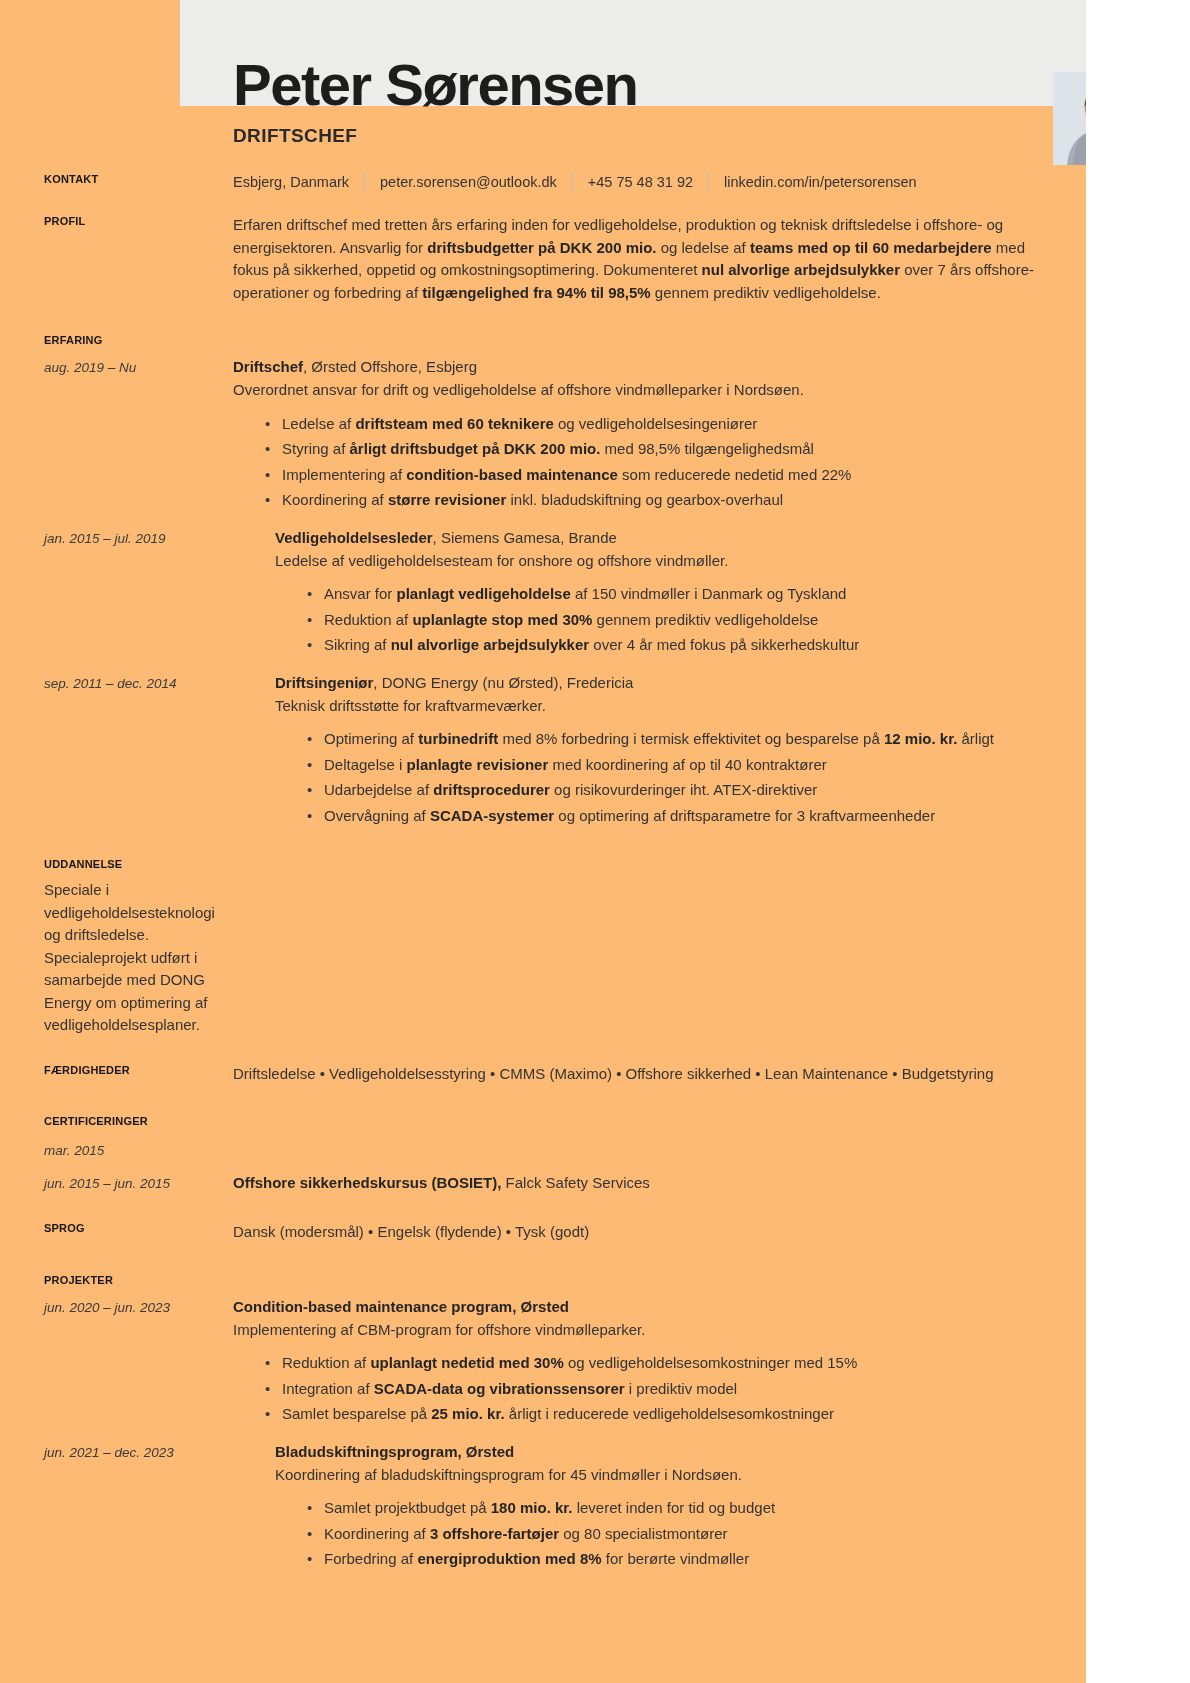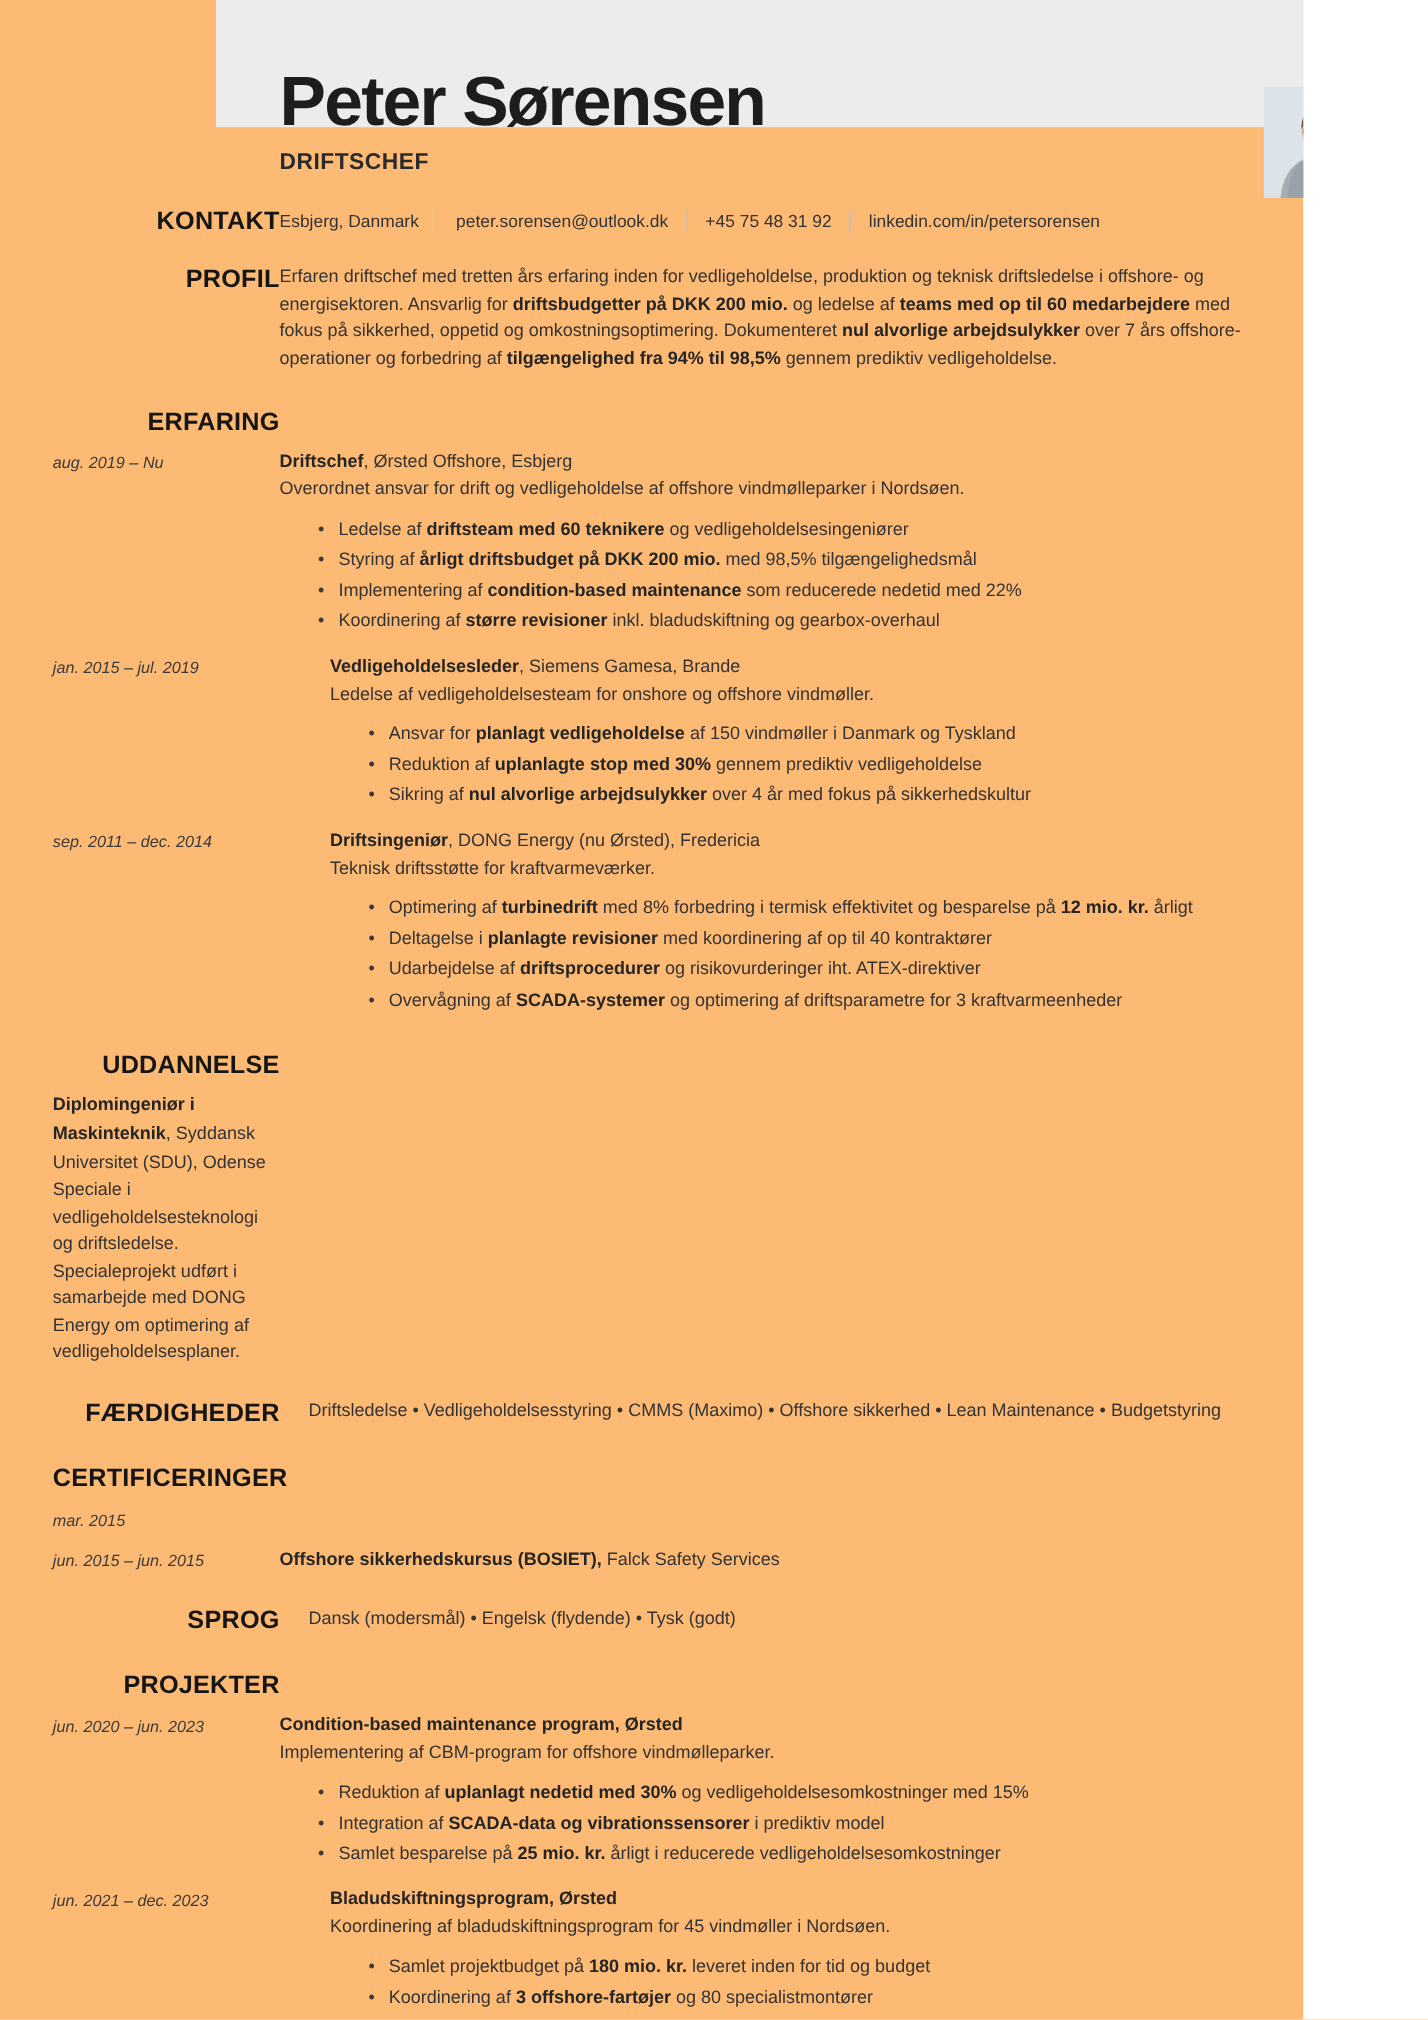--- a/index.html
+++ b/index.html
@@ -19,21 +19,21 @@
   .photo svg { display: block; width: 100%; height: 100%; }
   .header { position: relative; z-index: 1; padding: 54px 0 0 233px; height: 160px; }
   h1.name {
     margin: 0; font-size: 58px; line-height: 62px; font-weight: 800;
     letter-spacing: -1.5px; color: #1d1d1d;
   }
   .role { margin-top: 9px; font-size: 19px; font-weight: 800; letter-spacing: 0.4px; color: #2a2a2a; }
 
   
   .row { position: relative; z-index: 1; display: grid; grid-template-columns: 189px 1fr; padding: 0 44px; }
-  .label { font-weight: 800; font-size: 21px; letter-spacing: 0.2px; color: #161616; padding-top: 1px; text-align: right; }
+  .label { font-weight: 800; font-size: 11px; letter-spacing: 0.2px; color: #161616; padding-top: 1px; }
   .date { font-style: italic; font-size: 13.5px; color: #3a3a3a; padding-top: 4px; line-height: 18px; }
 
   .contact-row { margin-top: 12px; }
   .contact-line { display: flex; align-items: center; font-size: 14.5px; color: #333; }
   .contact-line .sep { width: 1px; height: 19px; background: #bfbfbf; margin: 0 15px; }
 
   .profil-row { margin-top: 23px; }
   p.body { margin: 0; font-size: 15px; line-height: 22.5px; color: #333; }
 
   .sec { margin-top: 29px; }
@@ -41,21 +41,21 @@
   .entry { margin-top: 9px; }
   .entry + .entry { margin-top: 13px; gap: 42px; }
   .jt { font-size: 15px; line-height: 24px; color: #333; }
   .jt strong, p.body strong, .bullets strong { font-weight: 700; color: #252525; }
   .summary { margin-top: 1px; }
 
   ul.bullets { list-style: none; margin: 9px 0 0 0; padding: 0 0 0 32px; }
   ul.bullets li { position: relative; padding-left: 17px; font-size: 15px; line-height: 25.5px; color: #333; }
   ul.bullets li::before { content: "•"; position: absolute; left: 0; top: 0; color: #3a3a3a; }
 
-  .inline-row { margin-top: 26px; gap: 24px; }
+  .inline-row { margin-top: 26px; }
   .cert-row { margin-top: 11px; }
   .cert-row .jt { padding-top: 0; }
   .edu-desc { margin-top: 1px; }
 </style>
 </head>
 <body>
 
 <div class="page">
 
   <div class="band"></div>
@@ -146,21 +146,20 @@
     </div>
   </div>
 
   <div class="row sec">
     <div class="label">UDDANNELSE</div>
     <div></div>
   </div>
 
   <div class="row entry">
     <div>
-      <div class="jt"><strong>Diplomingeniør i Maskinteknik</strong><span>, Syddansk Universitet (SDU), Odense</span></div>
       <p class="body edu-desc">Speciale i vedligeholdelsesteknologi og driftsledelse. Specialeprojekt udført i samarbejde med DONG Energy om optimering af vedligeholdelsesplaner.</p>
     </div>
   </div>
 
   <div class="row inline-row sec">
     <div class="label">FÆRDIGHEDER</div>
     <p class="body">Driftsledelse • Vedligeholdelsesstyring • CMMS (Maximo) • Offshore sikkerhed • Lean Maintenance • Budgetstyring</p>
   </div>
 
   <div class="row sec">

